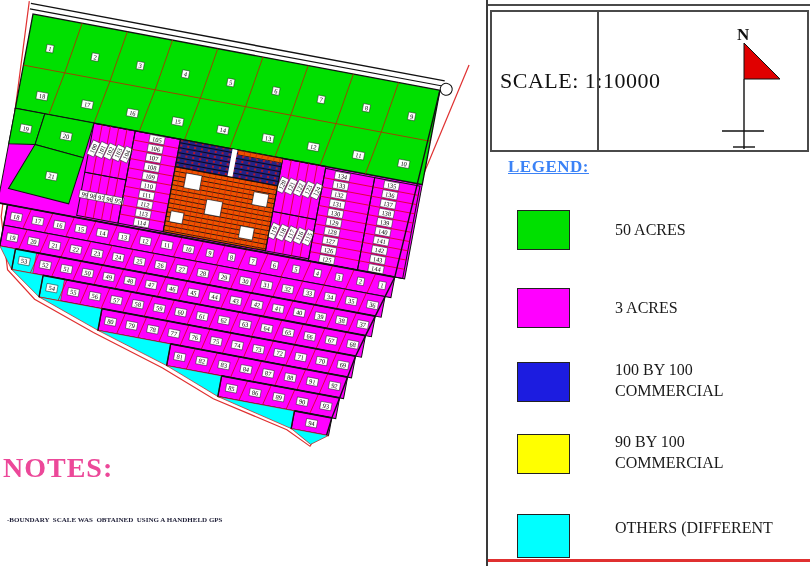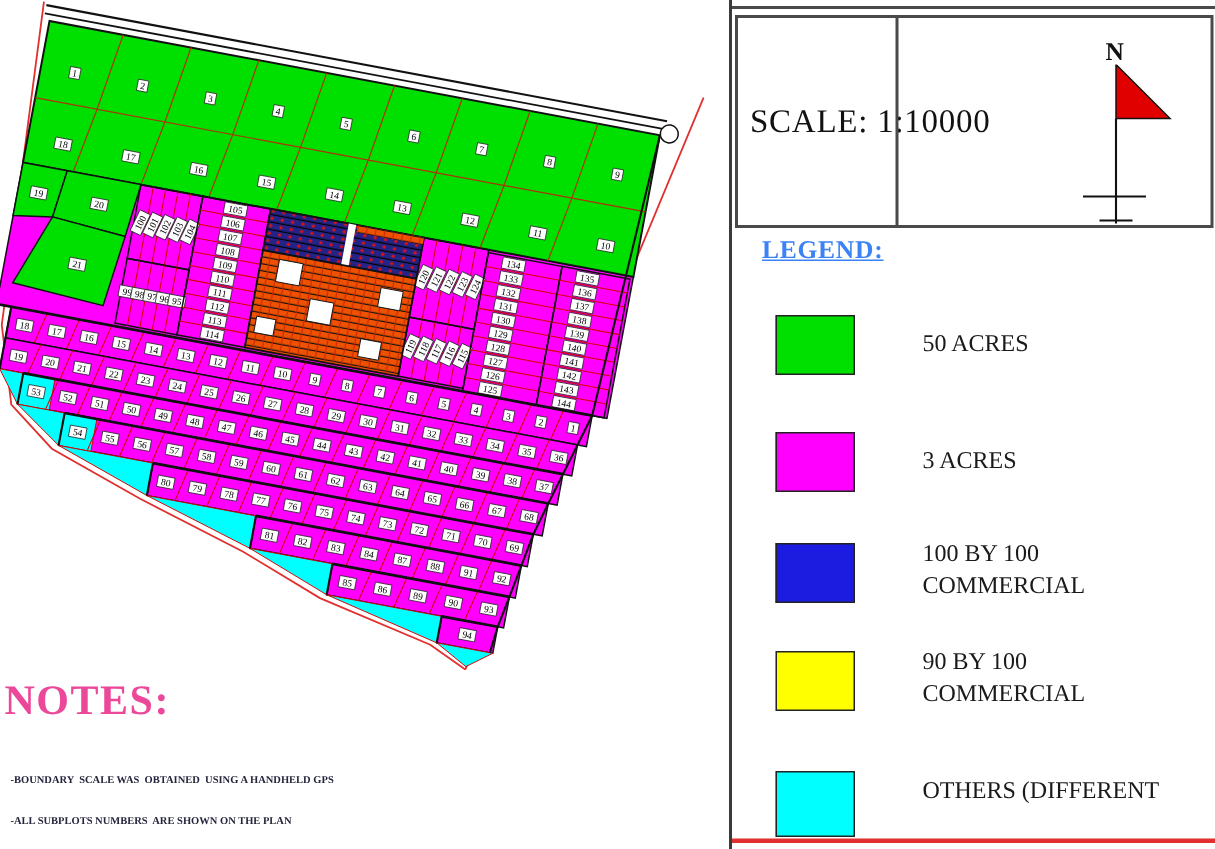--- a/index.html
+++ b/index.html
@@ -912,21 +912,20 @@
         <line x1="122" y1="277" x2="122" y2="299" stroke="#111" stroke-width="1.4"></line>
         <line x1="196" y1="299" x2="196" y2="321" stroke="#111" stroke-width="1.4"></line>
         <line x1="252" y1="321" x2="252" y2="342" stroke="#111" stroke-width="1.4"></line>
         <line x1="330" y1="342" x2="330" y2="360" stroke="#111" stroke-width="1.4"></line>
       </g>
     </svg>
 
   <div class="notes-title">NOTES:</div>
   <div class="notes-lines">
     <div>-BOUNDARY  SCALE WAS  OBTAINED  USING A HANDHELD GPS</div>
-    <div>-ALL SUBPLOTS NUMBERS  ARE SHOWN ON THE PLAN</div>
     
   </div>
 
   <div class="right-panel">
     <div class="legend-title" style="position:absolute;">LEGEND:</div>
 
     <div class="legend-item" style="top:210px;">
       <div class="swatch" style="top: 0px; background: rgb(0, 224, 0);"></div>
       <div class="legend-label" style="top:9px;">
         <span>50 ACRES</span>

